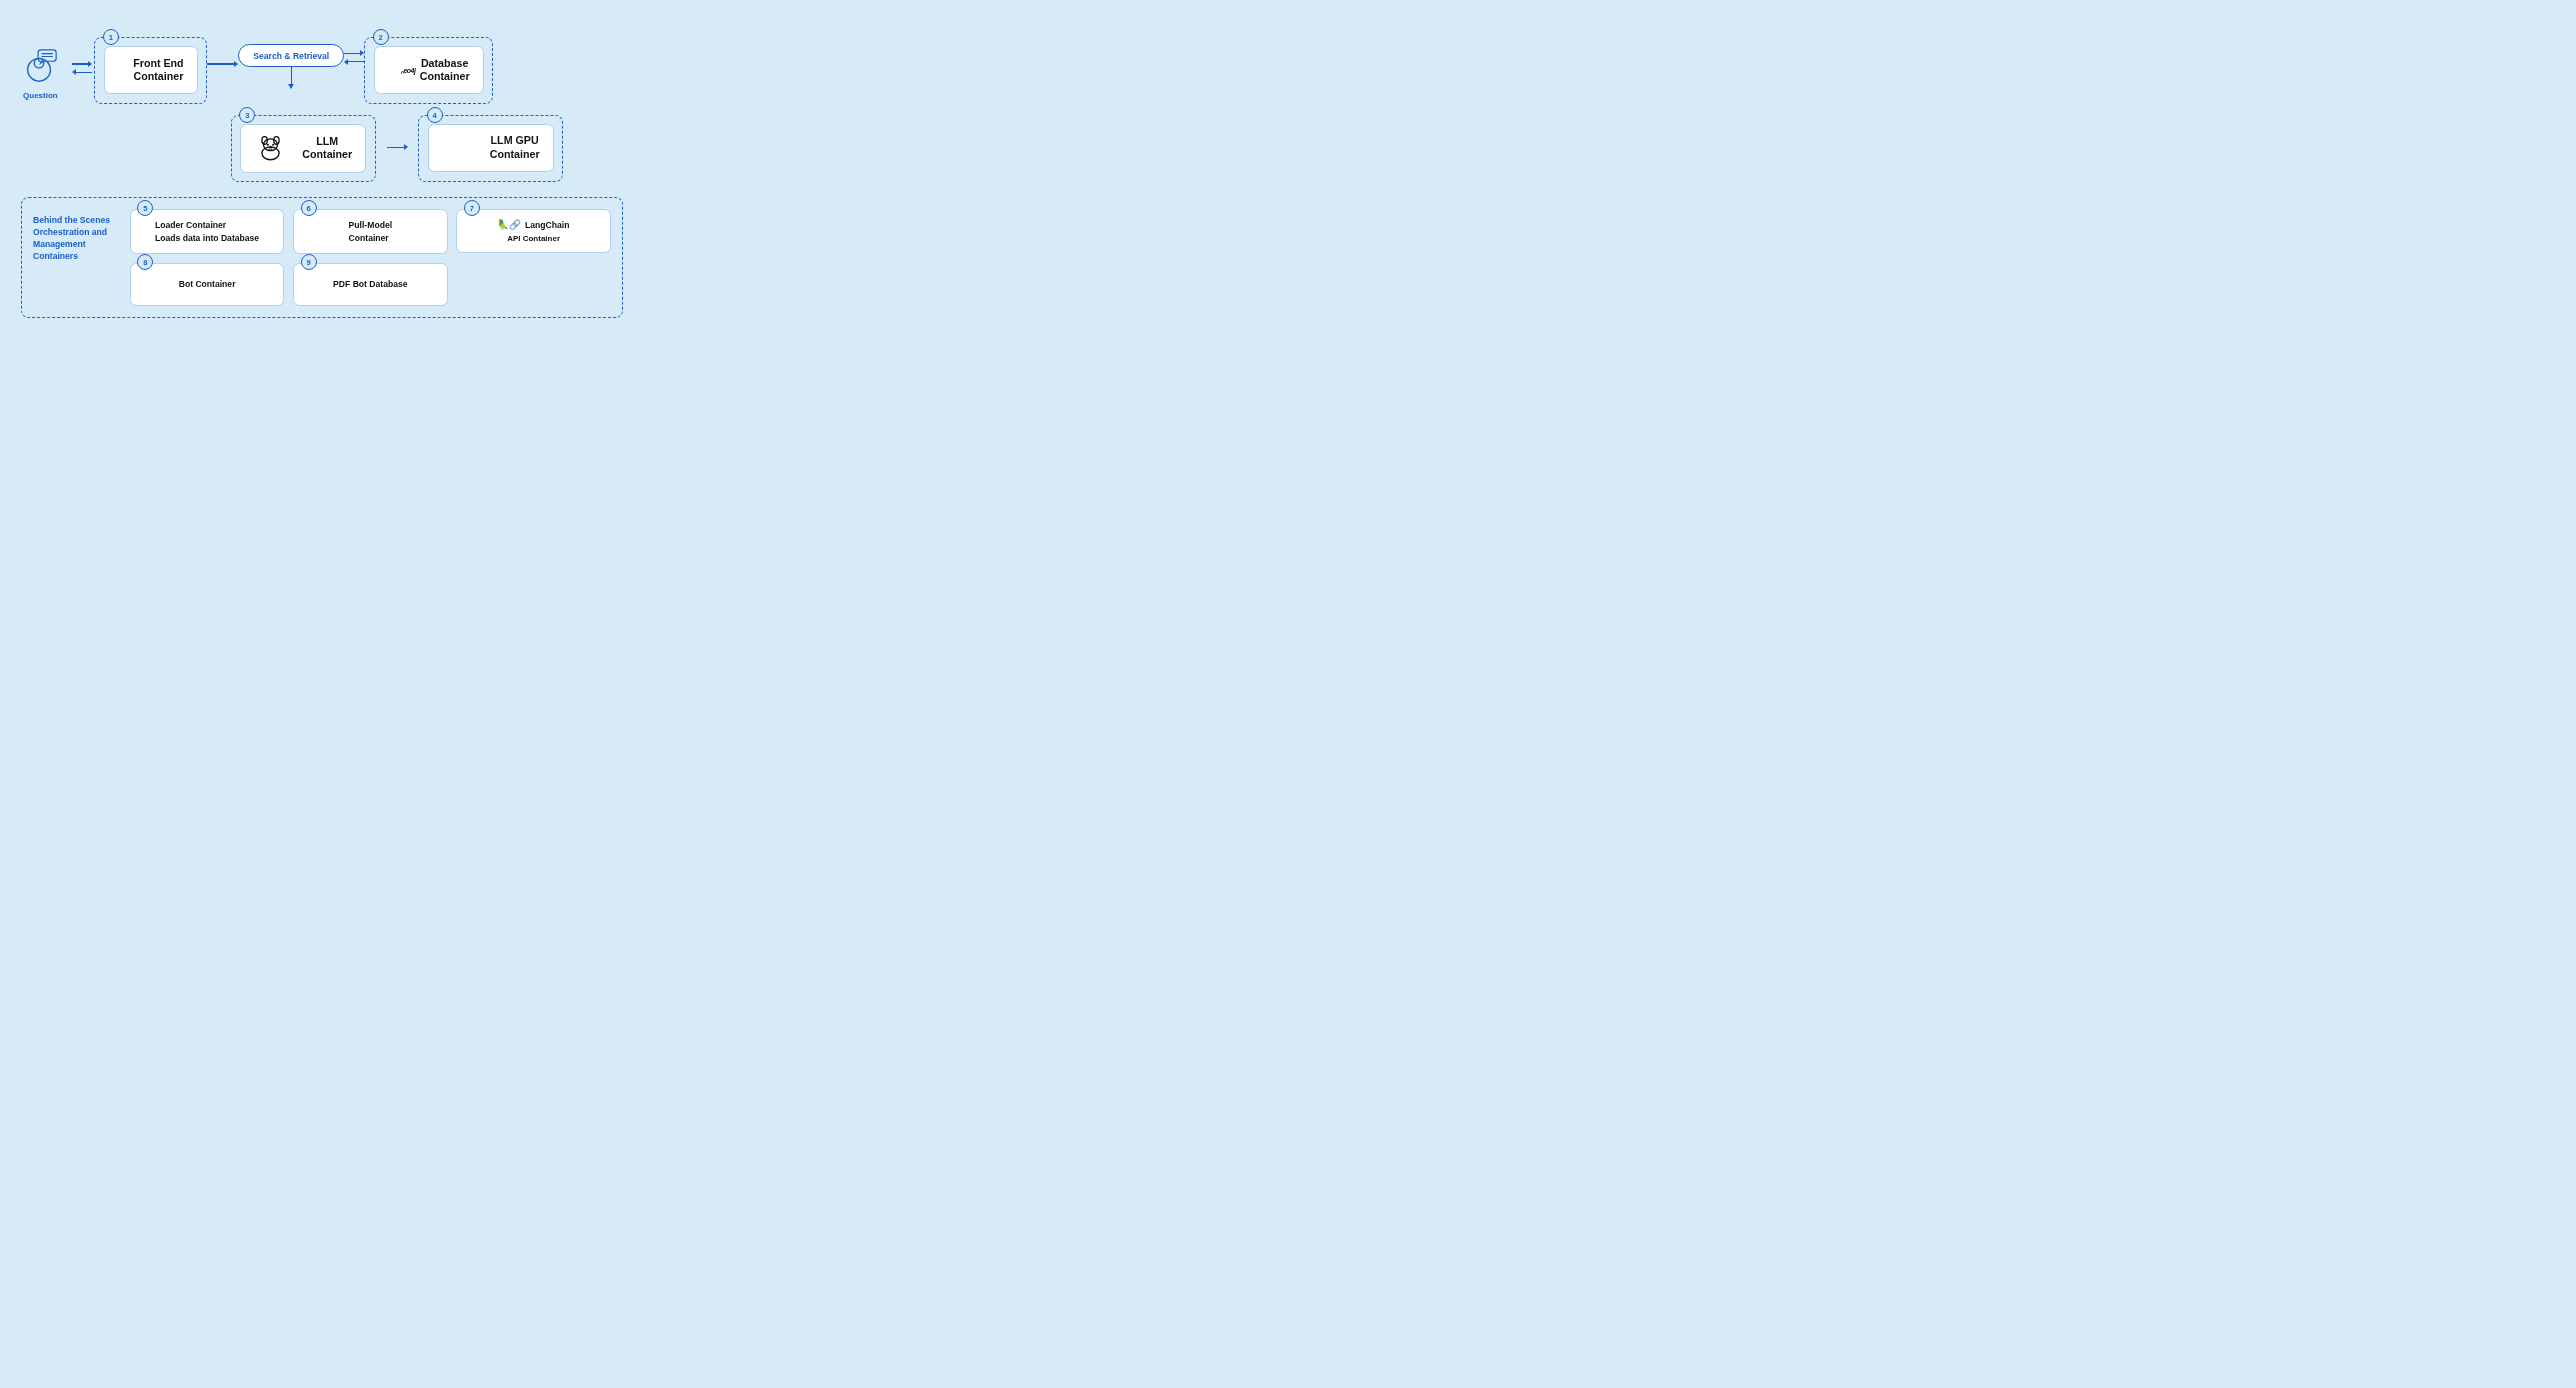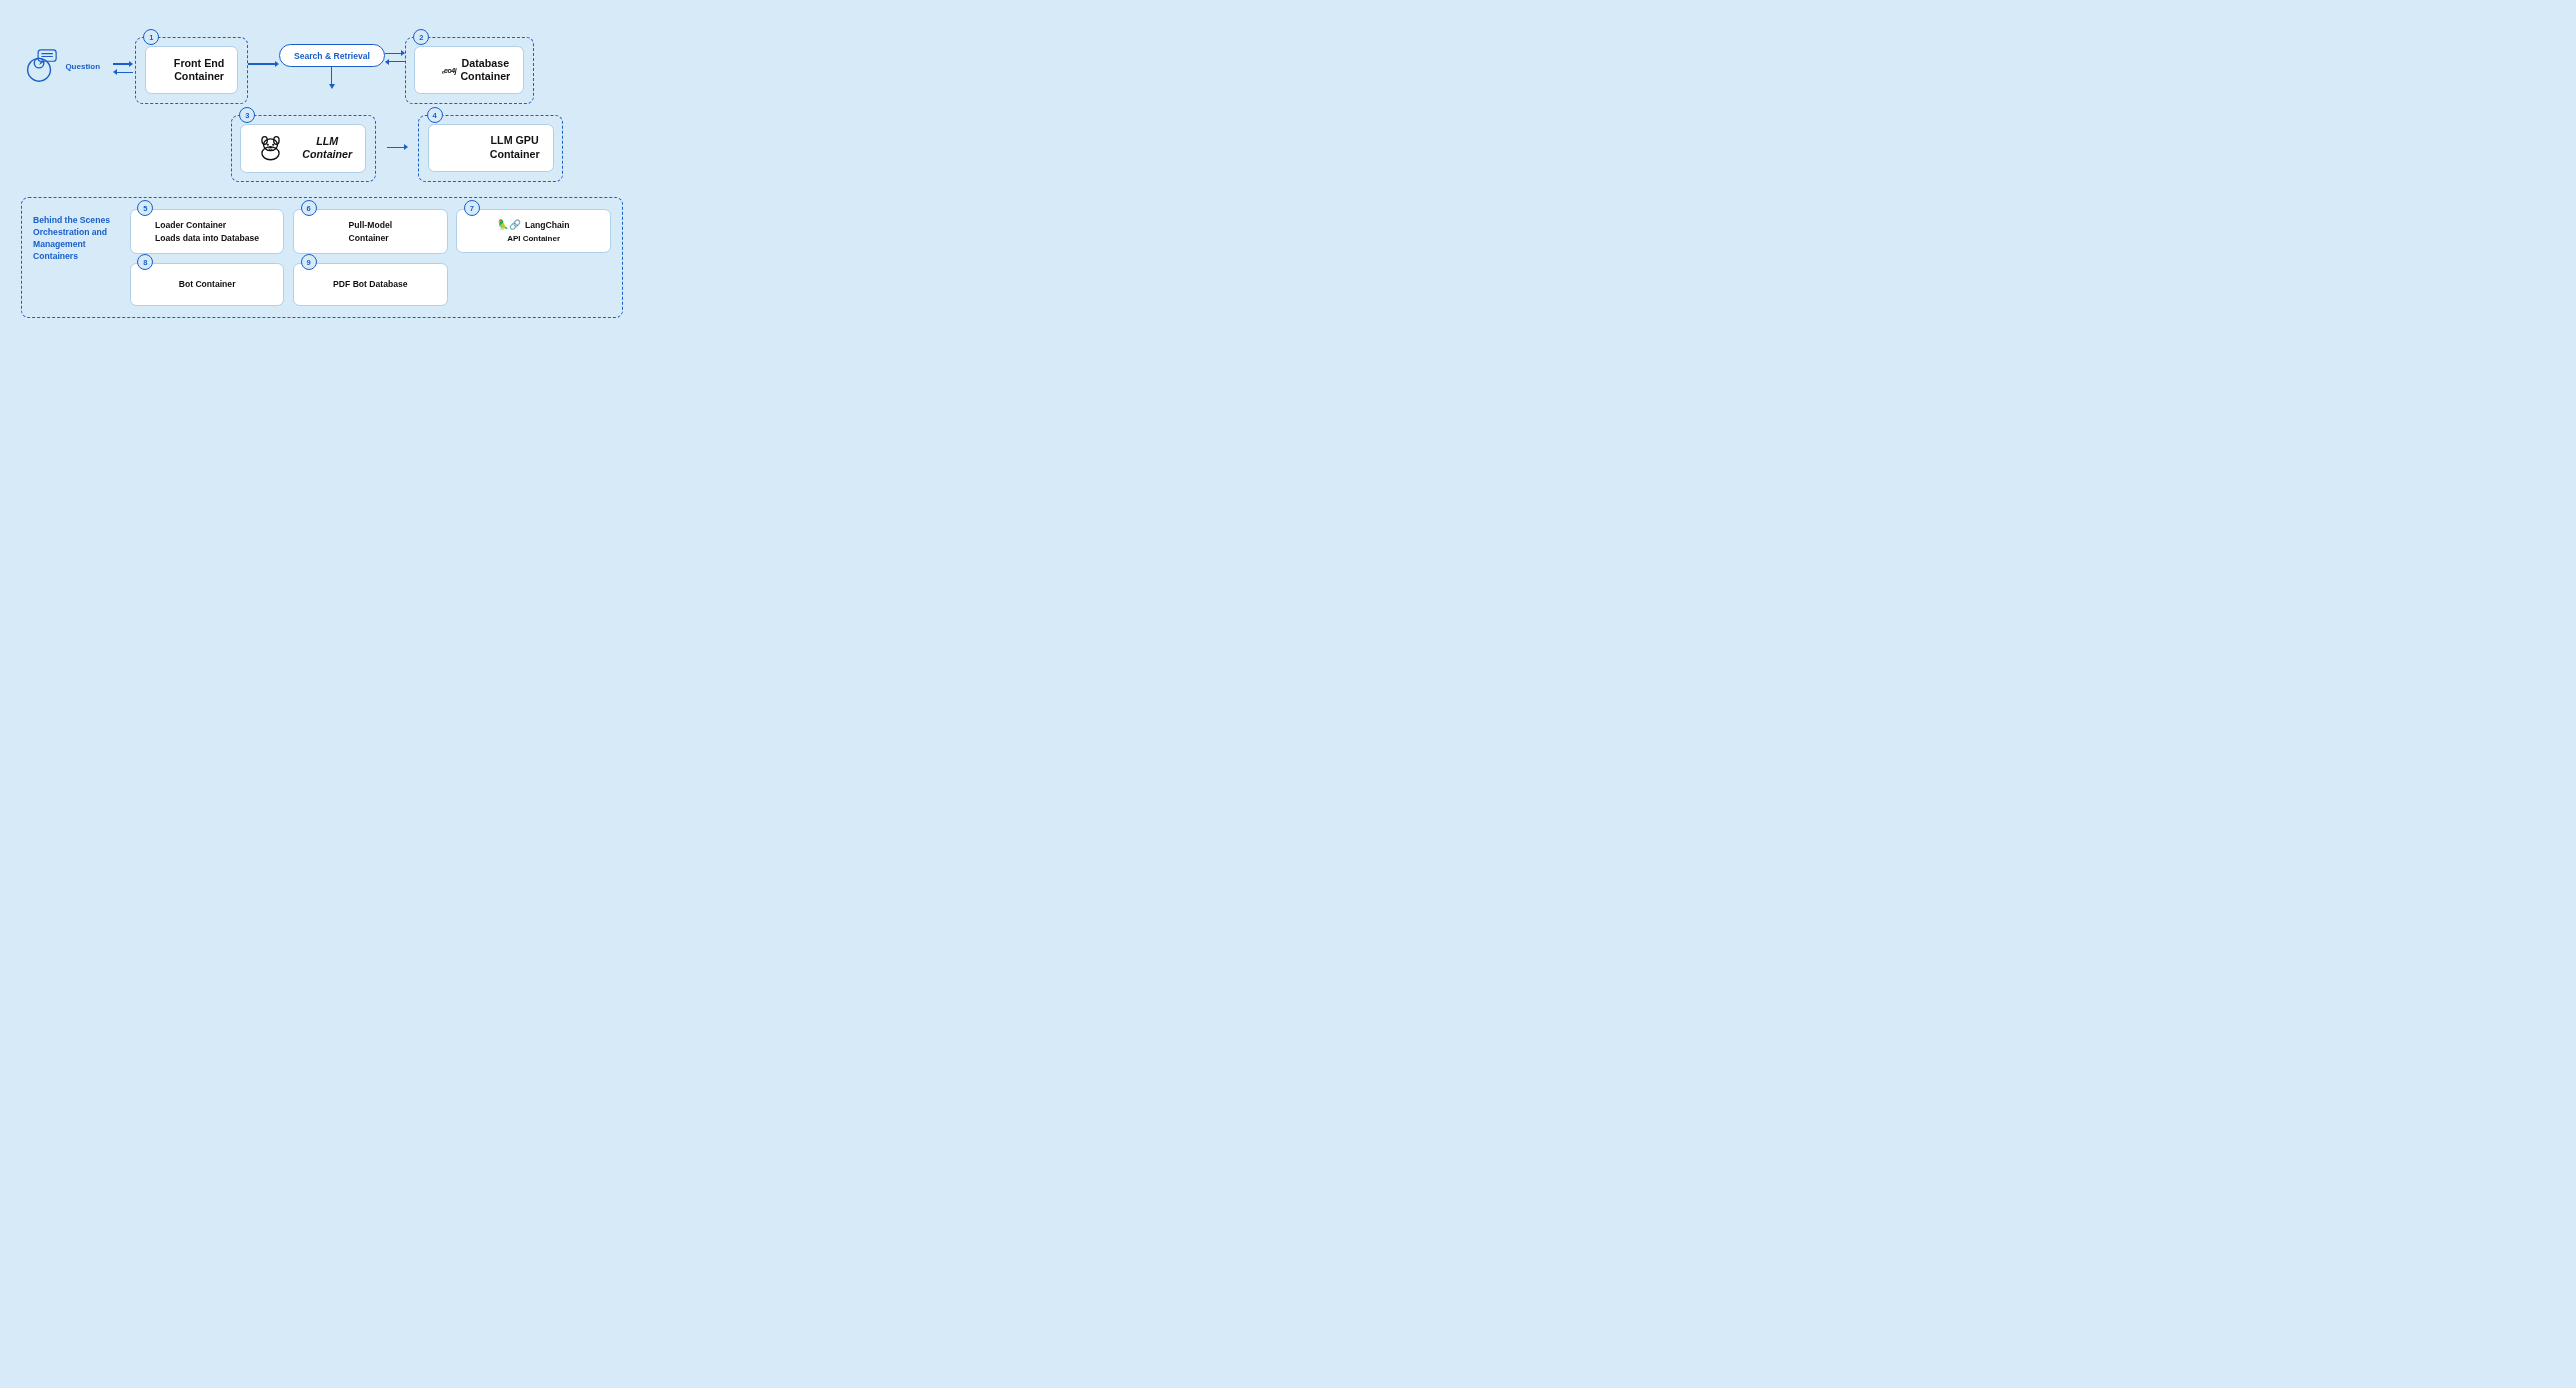--- a/index.html
+++ b/index.html
@@ -17,20 +17,21 @@
 
     .diagram {
       width: 623px;
       position: relative;
       padding: 10.7px;
     }
 
     
     .question-block {
       display: flex;
+      flex-direction: column;
       align-items: center;
       gap: 6px;
       margin-right: 10.7px;
       flex-shrink: 0;
     }
 
     .question-icon {
       width: 38px;
       height: 38px;
     }
@@ -123,21 +124,20 @@
     .llm-gpu-wrap {
       width: 145px;
       flex-shrink: 0;
       margin-left: 10.7px;
     }
 
     .llm-inner {
       display: flex;
       align-items: center;
       gap: 18px;
-      font-style: italic;
     }
 
     
     .behind-scenes {
       border: 1.3px dashed #1a5fc8;
       border-radius: 7.5px;
       padding: 10.7px 10.7px 10.7px 10.7px;
       position: relative;
       display: flex;
       gap: 10.7px;

